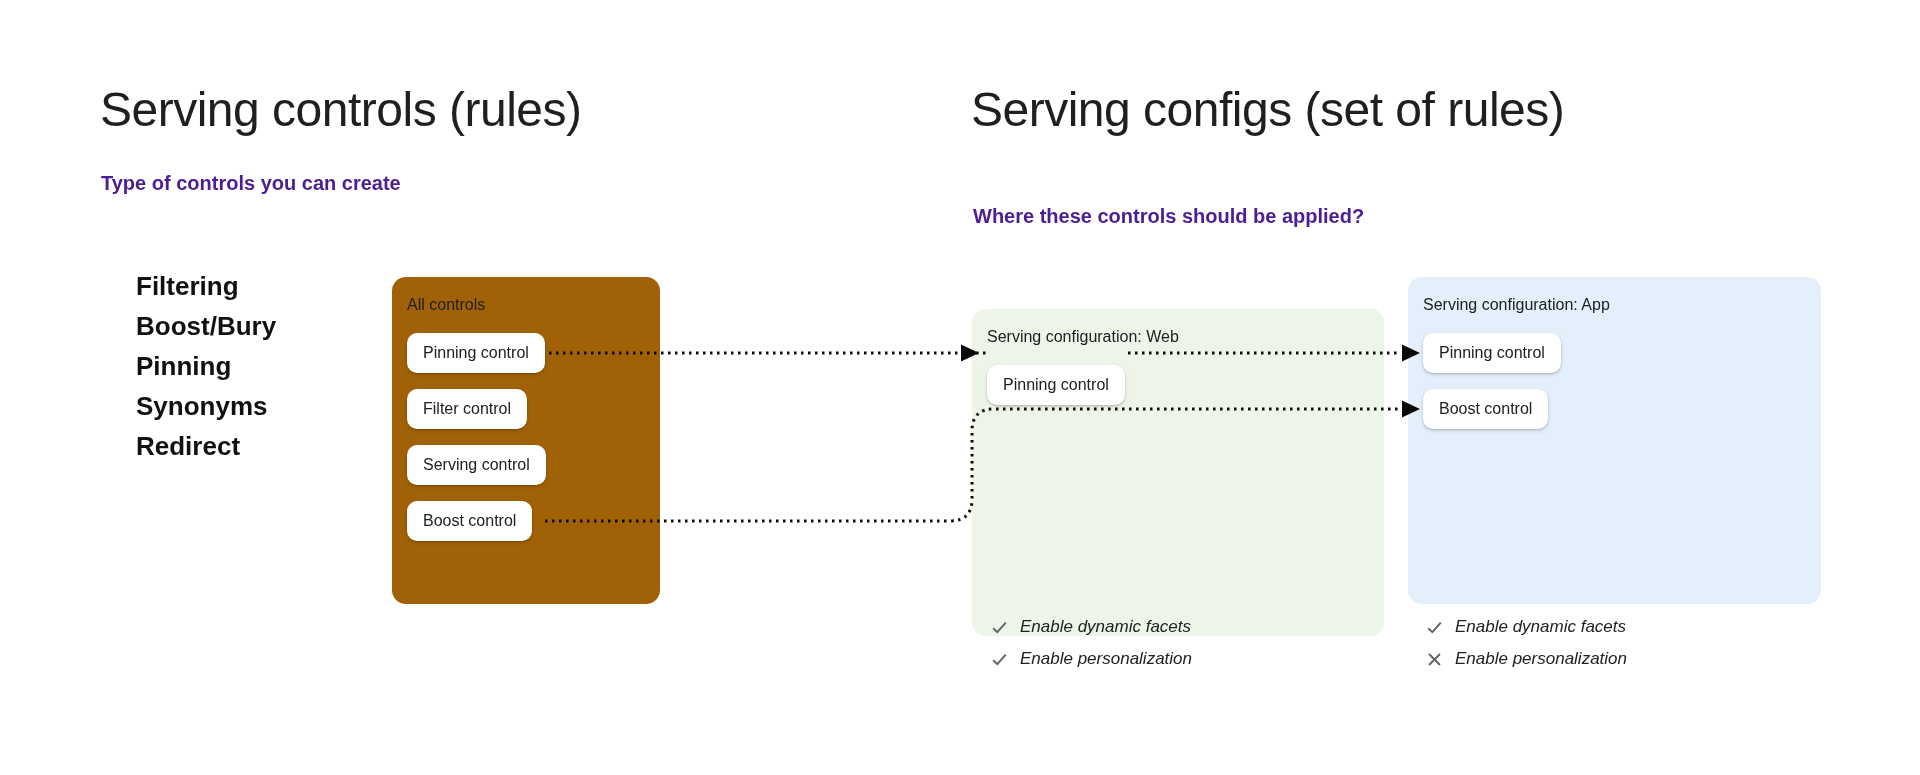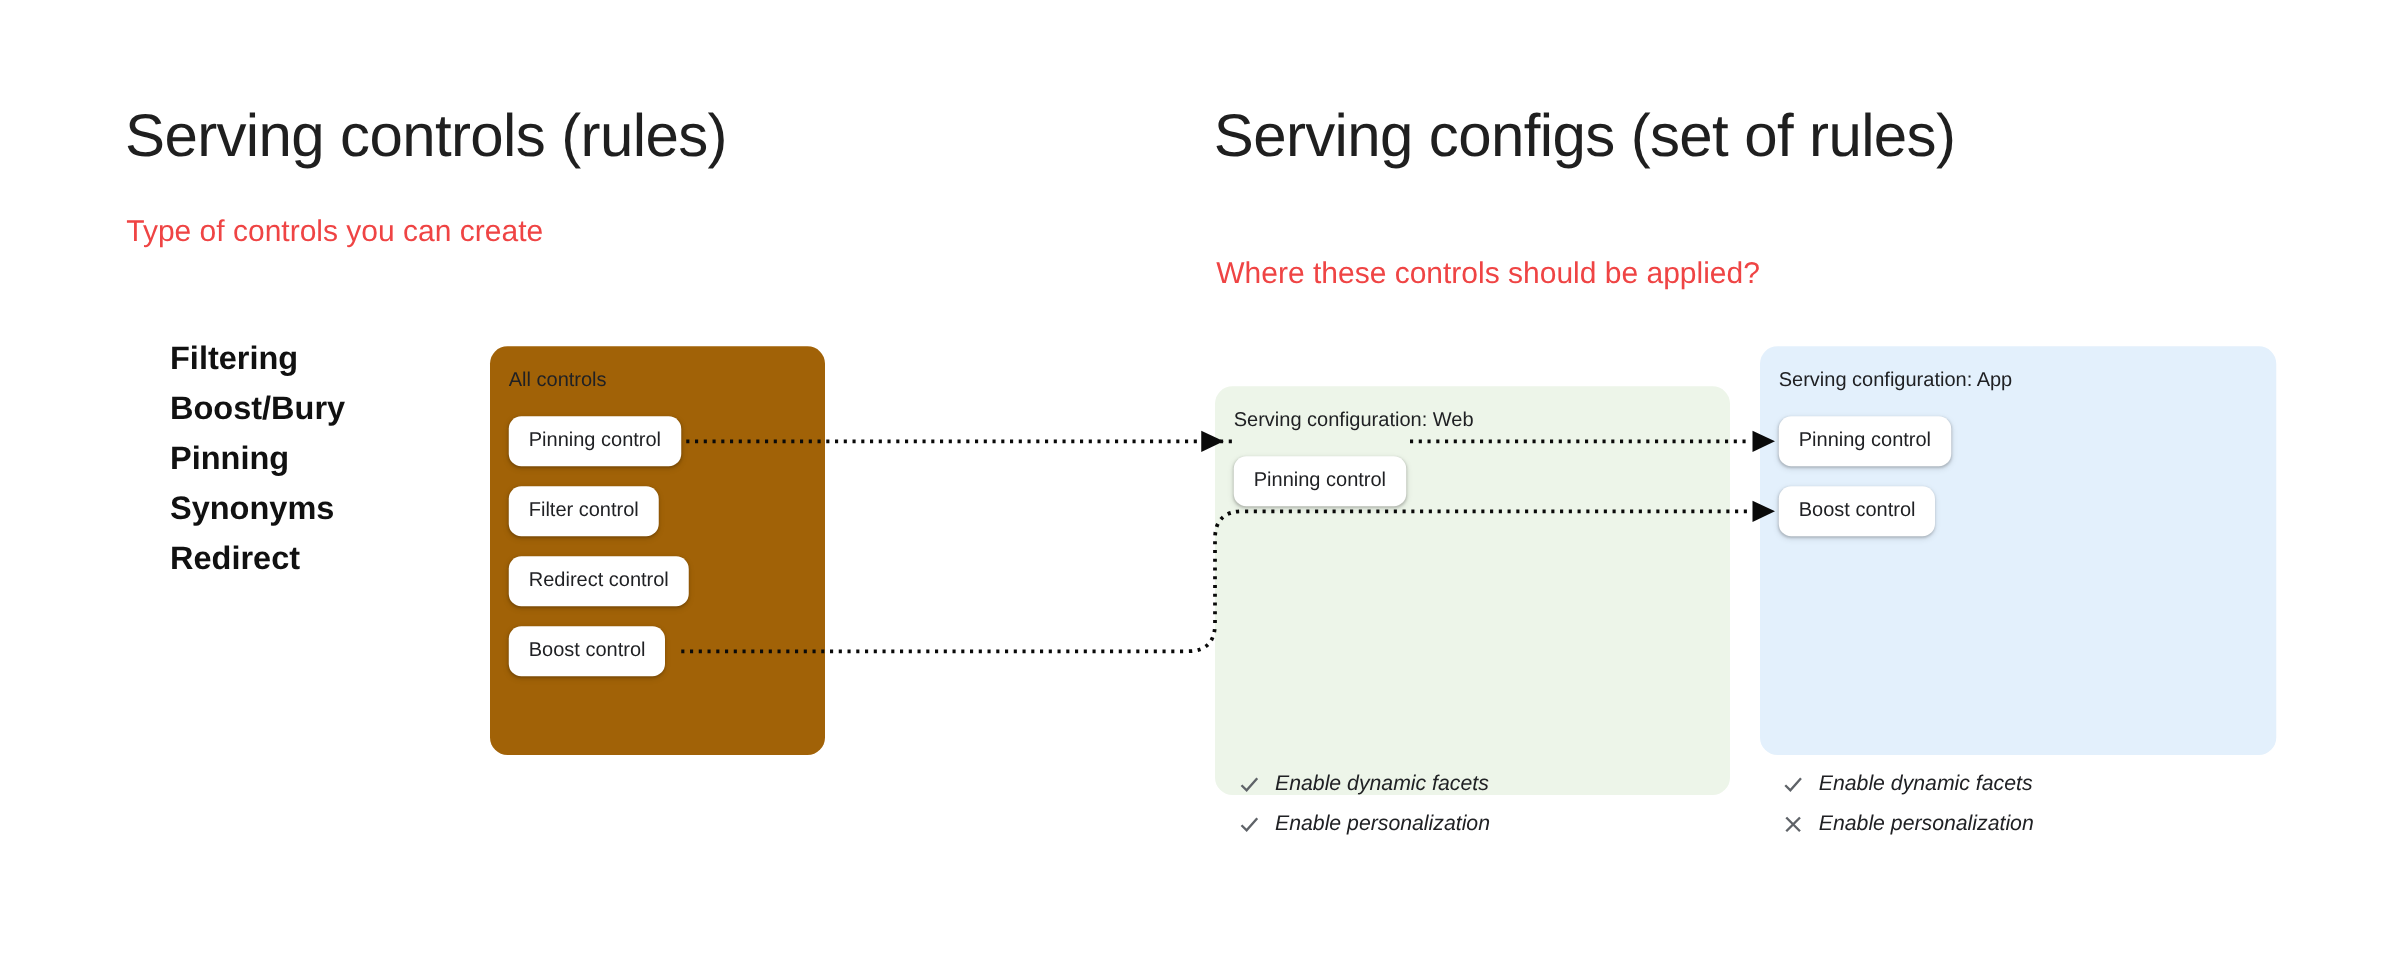--- a/index.html
+++ b/index.html
@@ -16,23 +16,23 @@
 
   .big-title {
     font-size: 48px;
     font-weight: 400;
     letter-spacing: -0.5px;
     color: #1f1f1f;
     white-space: nowrap;
     line-height: 1.1;
   }
   .subtitle {
-    font-size: 24px;
-    font-weight: 400;
-    color: #ef4444;
+    font-size: 20px;
+    font-weight: 700;
+    color: #4c1d95;
     white-space: nowrap;
   }
 
   .control-types { font-size: 26px; font-weight: 700; color: #111; margin-left: 36px; }
   .control-types .type-item { height: 40px; line-height: 40px; white-space: nowrap; }
 
   .card {
     position: absolute;
     border-radius: 14px;
     box-sizing: border-box;
@@ -101,21 +101,21 @@
   <div class="type-item">Boost/Bury</div>
   <div class="type-item">Pinning</div>
   <div class="type-item">Synonyms</div>
   <div class="type-item">Redirect</div>
 </div>
 
 <div class="card card-all">
   <div class="card-label">All controls</div>
   <div class="chip chip-r1">Pinning control</div>
   <div class="chip chip-r2">Filter control</div>
-  <div class="chip chip-r3">Redirect control</div>
+  <div class="chip chip-r3">Serving control</div>
   <div class="chip chip-r4">Boost control</div>
 </div>
 
 <div class="card card-web">
   <div class="card-label">Serving configuration: Web</div>
   <div class="chip chip-r1">Pinning control</div>
 </div>
 
 <div class="card card-app">
   <div class="card-label">Serving configuration: App</div>

